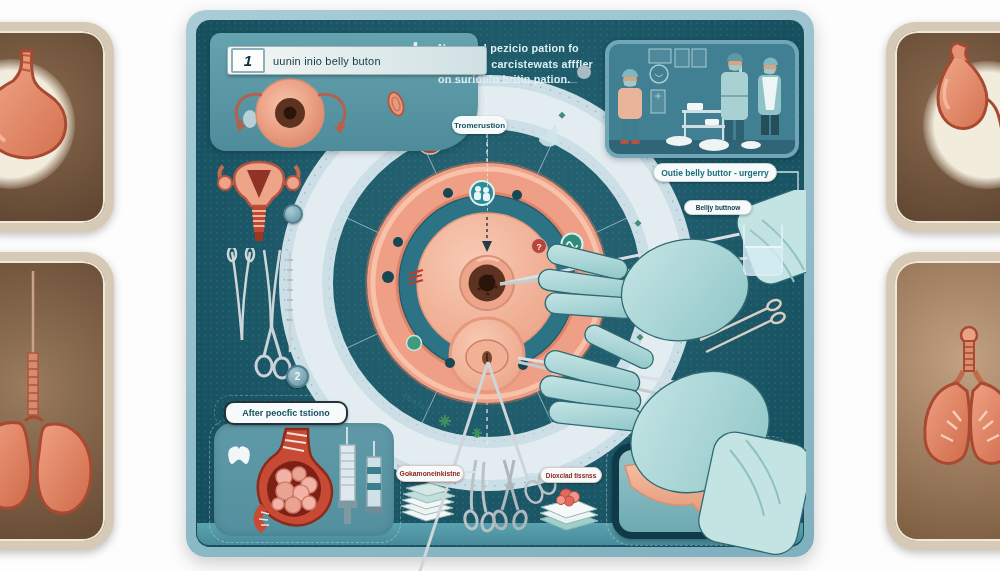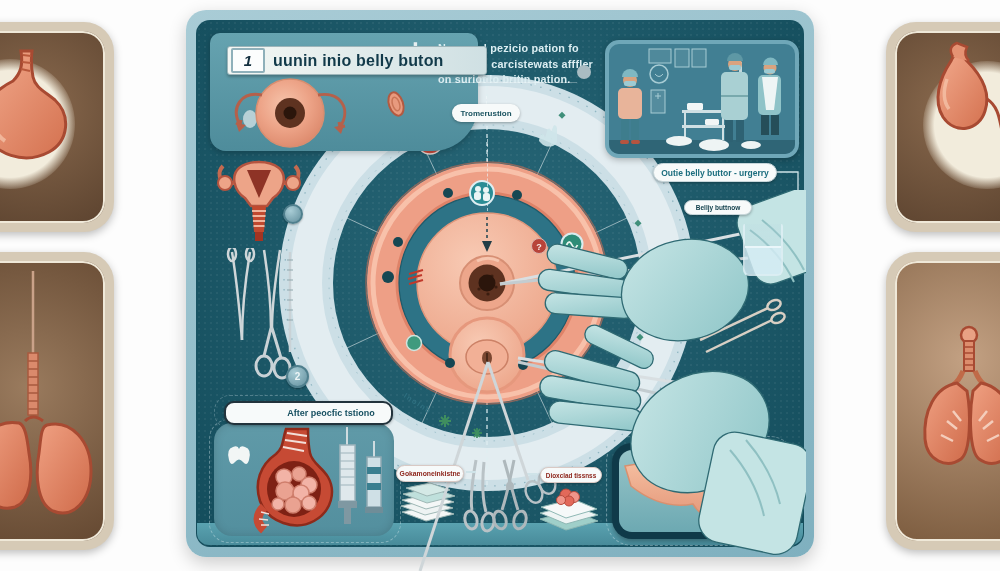--- a/index.html
+++ b/index.html
@@ -32,44 +32,44 @@
   .tl-panel{position:absolute;left:210px;top:33px;width:268px;height:118px;z-index:4;
             background:linear-gradient(#66a3b0,#4e8c9b);
             border-radius:10px 10px 46px 16px;box-shadow:0 2px 6px rgba(0,0,0,.22);}
   .banner{position:absolute;left:227px;top:46px;width:258px;height:27px;z-index:6;
           background:linear-gradient(90deg,#f4f7f4,#cfe0e3);
           border:1px solid #9db5ba;border-radius:3px;display:flex;align-items:center;
           box-shadow:0 2px 3px rgba(0,0,0,.25);}
   .banner .num{width:30px;height:21px;margin:0 8px 0 3px;background:#fcfdfd;
           border:2px solid #8fb0ba;border-radius:2px;color:#14303f;font-weight:bold;
           font-style:italic;font-size:15px;display:flex;align-items:center;justify-content:center;}
-  .banner .txt{color:#123a4a;font-weight:bold;font-size:16px;letter-spacing:.2px;}
+  .banner .txt{color:#123a4a;font-weight:normal;font-size:11px;letter-spacing:.2px;}
   
   .plus{position:absolute;left:402px;top:30px;z-index:5;color:#e6eff1;
         font-size:46px;font-weight:300;line-height:46px;}
   .note{position:absolute;left:438px;top:41px;width:175px;z-index:5;color:#dceef2;
         font-size:10.8px;font-weight:bold;line-height:1.45;letter-spacing:.2px;}
   .note-line{position:absolute;left:445px;top:82px;width:132px;height:1px;
         background:rgba(255,255,255,.30);z-index:5;}
   .note-dot{position:absolute;left:577px;top:65px;width:14px;height:14px;border-radius:50%;
         background:#a9bcc2;z-index:5;}
   
   .or-panel{position:absolute;left:605px;top:40px;width:186px;height:110px;z-index:4;
             background:#417f93;border:4px solid #6fa7b8;border-radius:14px;overflow:hidden;
             box-shadow:0 2px 6px rgba(0,0,0,.25);}
   
   .pill{position:absolute;background:#f7fafa;border-radius:10px;display:flex;
         align-items:center;justify-content:center;font-weight:bold;z-index:6;
         box-shadow:0 1px 3px rgba(0,0,0,.3);}
   .pill-teal{color:#1b6d7e;border:1px solid #c7d6da;align-items:center;}
-  .pill-dark{color:#175061;border:2px solid #22333c;padding-left:45px;}
+  .pill-dark{color:#175061;border:2px solid #22333c;}
   .pill-red{color:#8a1f15;border:1px solid #d9c9c4;}
   
   .dial-svg{position:absolute;left:277px;top:73px;z-index:3;}
-  .dial-pill{left:452px;top:104px;width:68px;height:18px;font-size:8px;color:#19525f;}
+  .dial-pill{left:452px;top:116px;width:55px;height:18px;font-size:8px;color:#19525f;}
   .dial-vline{position:absolute;left:487px;top:139px;height:72px;width:0;z-index:3;
               border-left:1.5px dashed rgba(235,245,248,.65);}
   .axis-line{position:absolute;left:486px;top:96px;height:24px;width:0;z-index:3;
               border-left:1px dashed rgba(255,255,255,.35);}
   .arc-text{position:absolute;left:402px;top:399px;z-index:4;color:#2f7080;font-size:7.5px;
             font-weight:bold;letter-spacing:1.5px;transform:rotate(33deg);}
   
   .badge{position:absolute;border-radius:50%;z-index:5;display:flex;align-items:center;
          justify-content:center;color:#eef6f7;font-weight:bold;
          background:radial-gradient(circle at 35% 30%, #a9cdd6, #628f9d);

